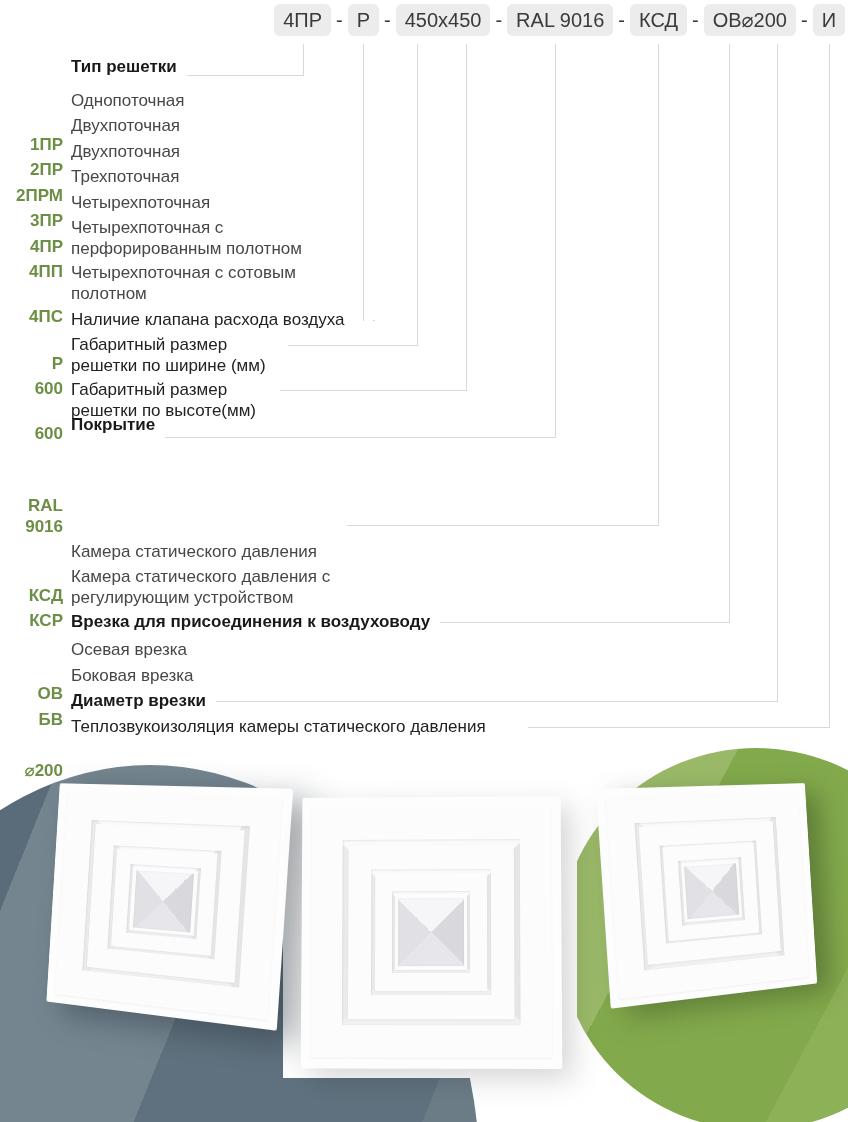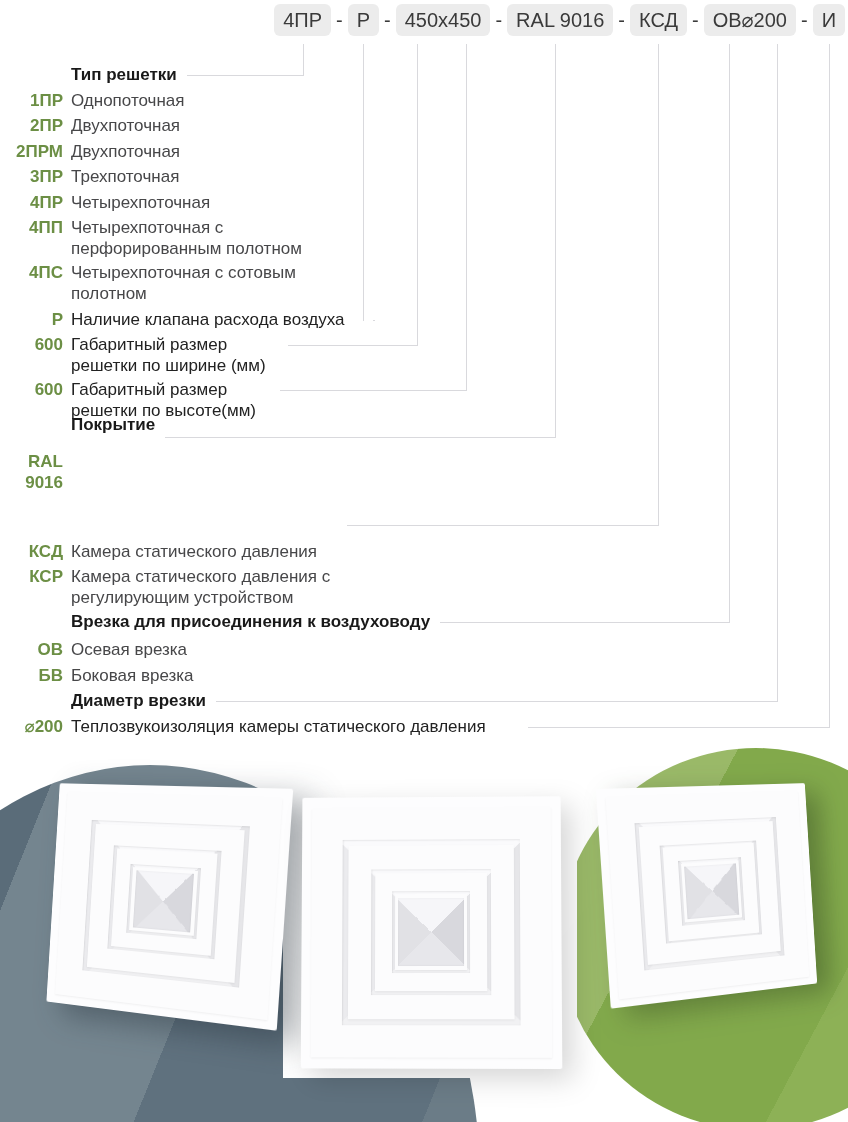--- a/index.html
+++ b/index.html
@@ -13,21 +13,21 @@
   
   .codebar{position:absolute;top:4px;right:3px;display:flex;align-items:center;z-index:5;}
   .seg{background:var(--boxbg);border-radius:6px;padding:3px 9px;font-size:20px;
        font-weight:500;color:var(--codetext);line-height:26px;white-space:nowrap;}
   .sep{margin:0 5px;font-size:20px;color:var(--codetext);font-weight:500;}
 
   
   #legend{position:absolute;left:0;top:0;z-index:4;}
   .lrow{position:absolute;left:8px;display:grid;grid-template-columns:55px auto;
         column-gap:8px;font-size:17px;line-height:21px;width:780px;}
-  .lrow .code{color:var(--green);font-weight:700;text-align:right;white-space:pre-line;}
+  .lrow .code{color:var(--green);font-weight:700;text-align:right;white-space:pre-line;margin-top:44px;}
   .lrow .desc{color:#474749;white-space:pre-line;width:max-content;}
   .lrow.h .desc{font-weight:700;color:#191919;}
   .lrow.b .desc{font-weight:400;color:#222;}
 
   
   .cl{position:absolute;background:var(--line);z-index:3;}
 
   
   .blob{position:absolute;border-radius:50%;z-index:1;}
   .blob-gray{left:-180px;top:765px;width:660px;height:830px;
@@ -71,21 +71,21 @@
     <span class="seg">RAL 9016</span>
     <span class="sep">-</span>
     <span class="seg">КСД</span>
     <span class="sep">-</span>
     <span class="seg">ОВ⌀200</span>
     <span class="sep">-</span>
     <span class="seg">И</span>
   </div>
 
   <div id="legend">
-    <div class="lrow h" style="top:64px">
+    <div class="lrow h" style="top:56px">
         <span class="code"></span>
         <span class="desc">Тип решетки</span>
       </div>
     <div class="lrow" style="top:90px">
         <span class="code">1ПР</span>
         <span class="desc">Однопоточная</span>
       </div>
     <div class="lrow" style="top:115px">
         <span class="code">2ПР</span>
         <span class="desc">Двухпоточная</span>

